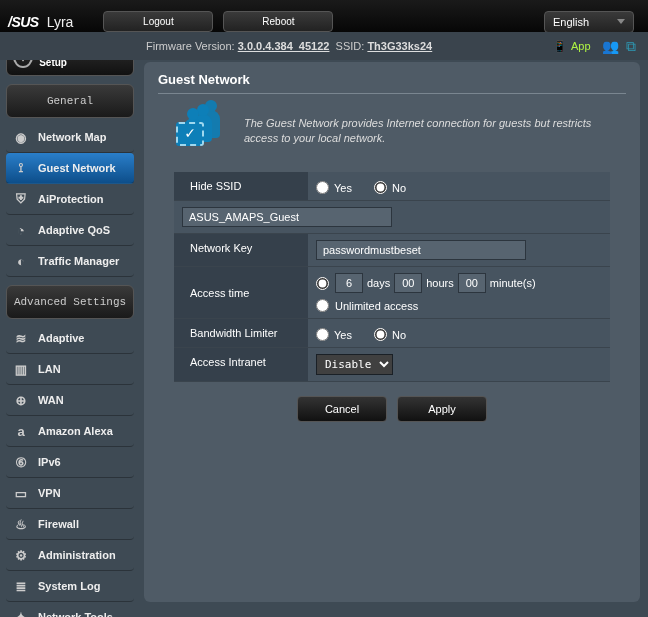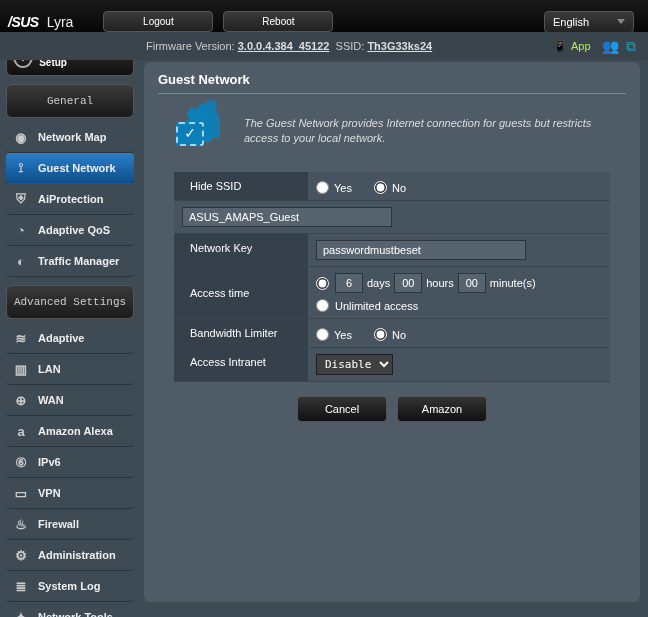--- a/index.html
+++ b/index.html
@@ -291,17 +291,17 @@
           <div class="fval">
             <select class="sr">
               <option>Disable</option>
             </select>
           </div>
         </div>
       </div>
 
       <div class="btns">
         <div class="btn">Cancel</div>
-        <div class="btn">Amazon</div>
+        <div class="btn">Apply</div>
       </div>
     </div>
   </div>
 </div>
 
 </body></html>

